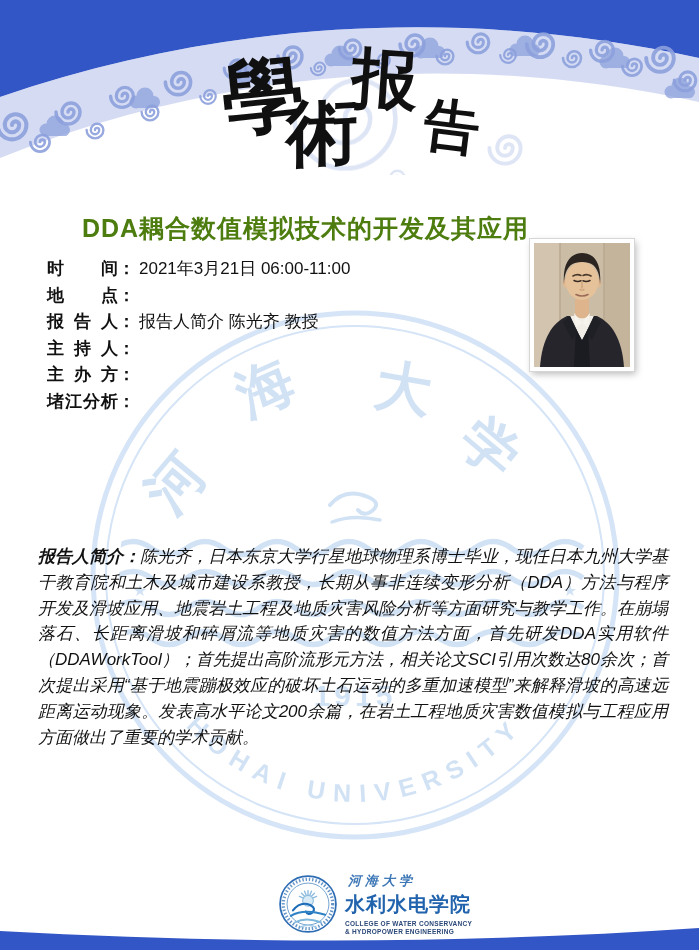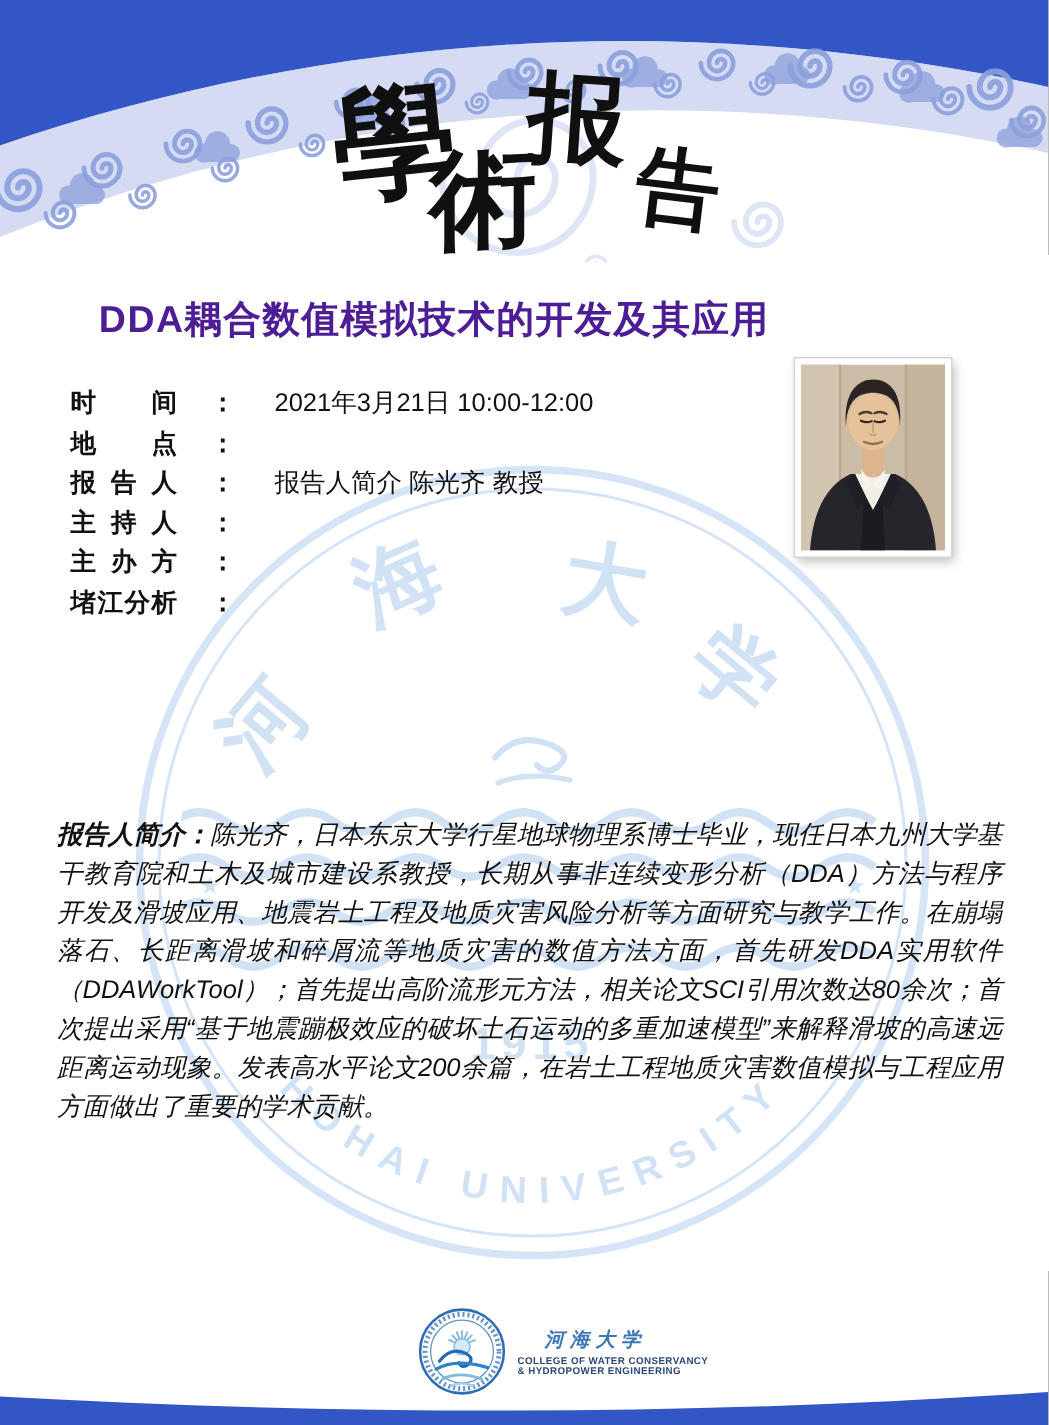--- a/index.html
+++ b/index.html
@@ -8,39 +8,39 @@
   svg{display:block;}
   .hdr{position:absolute;top:0;left:0;z-index:1;}
   .ftr{position:absolute;bottom:0;left:0;z-index:1;}
   .wm{position:absolute;top:0;left:0;z-index:1;pointer-events:none;}
   .callig span{position:absolute;z-index:2;line-height:1;font-family:"DejaVu Serif","Liberation Serif",serif;
                font-weight:900;color:#101010;}
   .c1{left:222px;top:54px;font-size:82px;transform:rotate(-6deg);}
   .c2{left:286px;top:96px;font-size:72px;transform:rotate(-3deg) skewX(-3deg);}
   .c3{left:352px;top:46px;font-size:66px;transform:rotate(4deg);}
   .c4{left:424px;top:98px;font-size:56px;transform:rotate(7deg);}
-  .title{position:absolute;z-index:2;top:196px;left:0;width:579px;margin:0;text-align:center;
-         font-size:25px;font-weight:800;letter-spacing:1px;color:#4c1d95;}
+  .title{position:absolute;z-index:2;top:196px;left:0;width:579px;margin:16px;text-align:center;
+         font-size:25px;font-weight:800;letter-spacing:1px;color:#4d7c0f;}
   .info{position:absolute;z-index:2;left:47px;top:257px;width:520px;}
-  .irow{display:flex;align-items:flex-start;margin-bottom:2.6px;font-size:17px;line-height:24px;gap:22px;}
+  .irow{display:flex;align-items:flex-start;margin-bottom:2.6px;font-size:17px;line-height:24px;}
   .lbl{width:71px;flex:none;font-weight:bold;text-align:justify;text-align-last:justify;}
   .cln{flex:none;font-weight:bold;}
   .val{margin-left:4px;width:405px;}
   .irow-small .val{font-size:16px;width:396px;}
   .para{position:absolute;z-index:2;left:38px;width:630px;margin:0;font-size:17px;line-height:25.8px;
         text-align:justify;}
   .para b{font-weight:bold;}
   .abs-p{top:450px;}
   .bio-p{top:544px;font-style:italic;}
   .photo{position:absolute;z-index:3;left:530px;top:239px;width:96px;height:124px;background:#fff;
          border:4px solid #ffffff;outline:1px solid #d6d6d6;box-shadow:2px 3px 7px rgba(0,0,0,.28);}
   .logo{position:absolute;z-index:2;left:279px;top:872px;display:flex;align-items:center;gap:8px;}
   .ltxt{display:flex;flex-direction:column;}
   .luni{font-size:13px;font-weight:bold;font-style:italic;letter-spacing:4px;color:#3E78B6;
-        font-family:"DejaVu Serif","Liberation Serif",serif;margin-left:18px;}
+        font-family:"DejaVu Serif","Liberation Serif",serif;margin-left:3px;}
   .lcol{font-size:20px;font-weight:800;letter-spacing:1px;color:#2163AC;margin-top:1px;}
   .leng{font-size:6.5px;font-weight:bold;letter-spacing:.3px;line-height:7.5px;color:#2B4878;margin-top:2px;}
 </style>
 </head>
 <body>
 
 <div class="poster">
 
   <svg class="hdr" width="699" height="175" viewBox="0 0 699 175">
     <defs>
@@ -181,21 +181,21 @@
       </g>
       <path d="M48,39 L48,45 M46,46.5 q2,1.5 4,0" stroke="#C99F78" stroke-width="1.2" fill="none" stroke-linecap="round"></path>
       <path d="M42,51.5 q6,3 12,0" stroke="#9A6B58" stroke-width="1.6" fill="none" stroke-linecap="round"></path>
     </svg>
   </div>
 
   <div class="info">
     <div class="irow">
       <span class="lbl">时间</span>
         <span class="cln">：</span>
-        <span class="val">2021年3月21日 10:00-12:00</span>
+        <span class="val">2021年3月21日 06:00-11:00</span>
     </div>
     <div class="irow">
       <span class="lbl">地点</span>
         <span class="cln">：</span>
     </div>
     <div class="irow">
       <span class="lbl">报告人</span>
         <span class="cln">：</span>
         <span class="val">报告人简介 陈光齐 教授</span>
     </div>
@@ -233,20 +233,21 @@
       </g>
       <g fill="none" stroke-linecap="round">
         <path d="M13,33 q7,-9 16,-5 q6,3 2,7 q-4,3 -6,-1" stroke="#1C6CB8" stroke-width="2"></path>
         <path d="M11,38 q12,-7 32,-1" stroke="#2F82C4" stroke-width="2"></path>
         <path d="M15,44 q10,-5 24,0" stroke="#7FB8DD" stroke-width="1.8"></path>
         <path d="M20,48.5 q7,-3.5 14,0" stroke="#A5CDE8" stroke-width="1.5"></path>
       </g>
     </svg>
     <div class="ltxt">
       <div class="luni">河海大学</div>
+      <div class="lcol">水利水电学院</div>
       <div class="leng">
         <div>COLLEGE OF WATER CONSERVANCY</div>
         <div>&amp; HYDROPOWER ENGINEERING</div>
       </div>
     </div>
   </div>
 
   <svg class="ftr" width="699" height="40" viewBox="0 0 699 40">
     <path d="M0,21 C233,34 466,34 699,18 L699,40 L0,40 Z" fill="#3356C6"></path>
   </svg>

